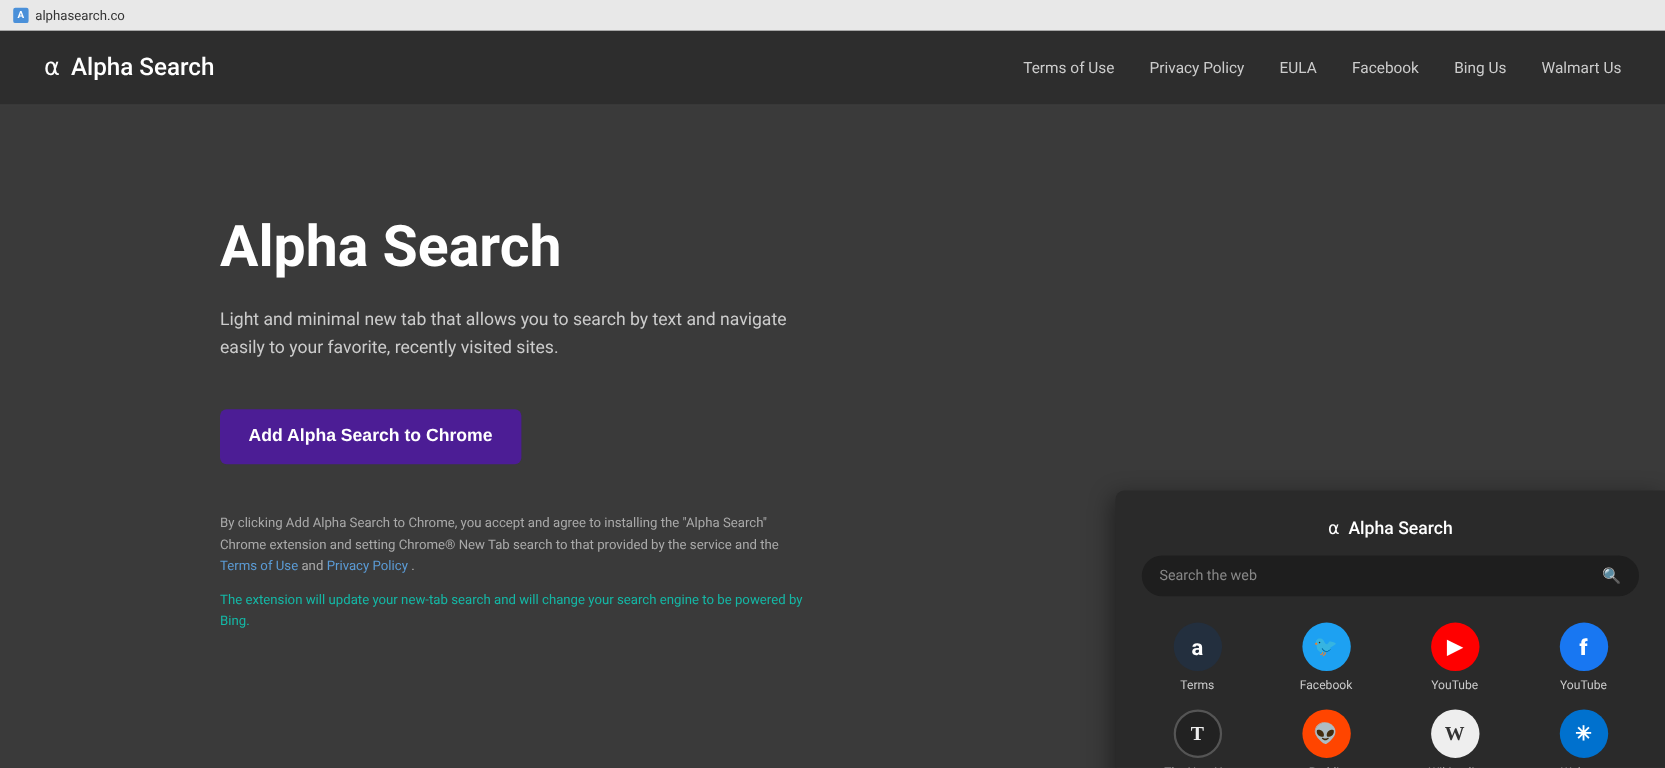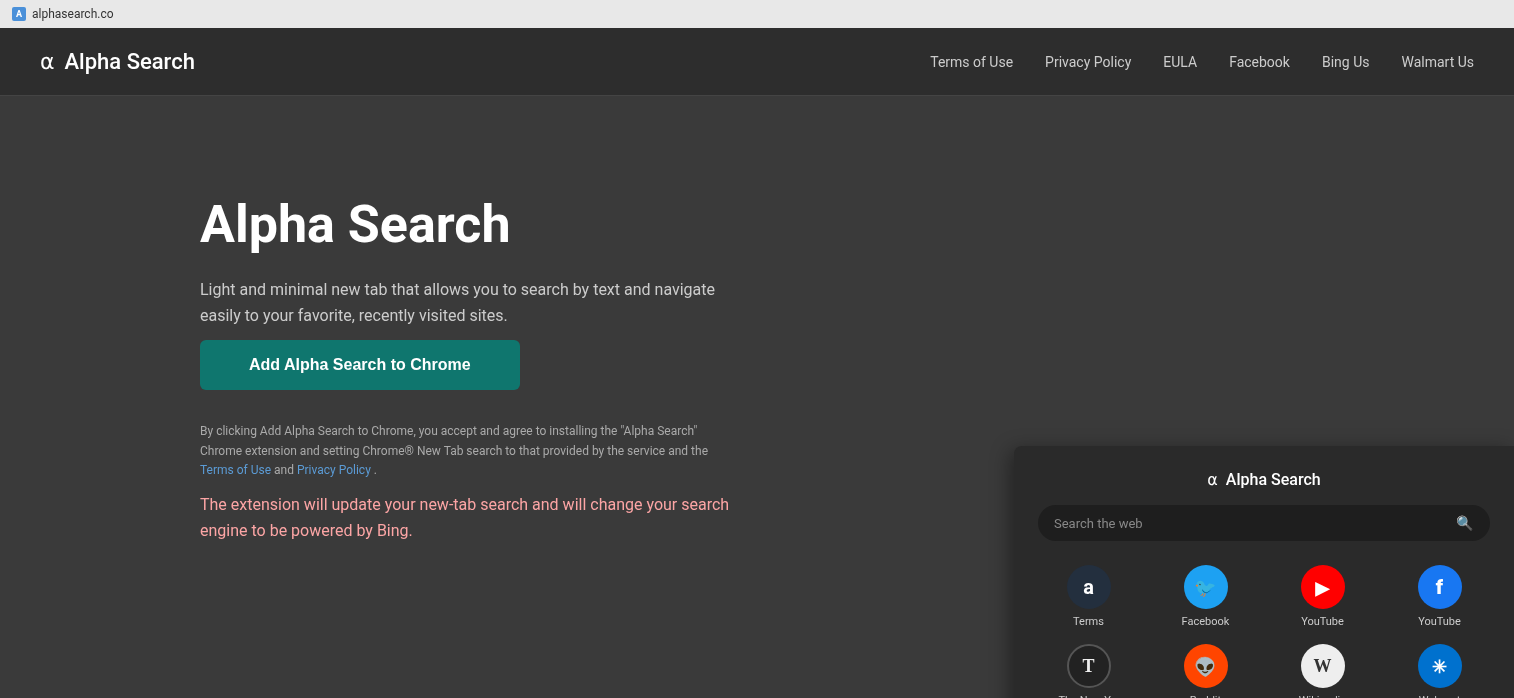--- a/index.html
+++ b/index.html
@@ -81,49 +81,49 @@
       font-size: 52px;
       font-weight: 700;
       color: #fff;
       margin-bottom: 24px;
       line-height: 1.1;
     }
     .hero-subtitle {
       font-size: 16px;
       color: #ccc;
       line-height: 1.6;
-      margin-bottom: 12px;
+      margin-bottom: 44px;
       max-width: 520px;
     }
     .cta-button {
-      background: #0f766e;
+      background: #4c1d95;
       color: #fff;
       border: none;
-      padding: 16px 49px;
+      padding: 16px 26px;
       font-size: 16px;
       font-weight: 600;
       border-radius: 6px;
       cursor: pointer;
       margin-bottom: 20px;
       display: inline-block;
     }
     .disclaimer {
       font-size: 12px;
       color: #aaa;
       max-width: 540px;
       line-height: 1.6;
-      margin-top: 12px;
+      margin-top: 24px;
     }
     .disclaimer a {
       color: #5b9bd5;
       text-decoration: none;
     }
     .extension-info {
-      font-size: 16px;
-      color: #fca5a5;
+      font-size: 12px;
+      color: #14b8a6;
       margin-top: 12px;
       max-width: 540px;
       line-height: 1.6;
     }
 
     
     .preview-card {
       position: absolute;
       right: 0;
       top: 350px;

